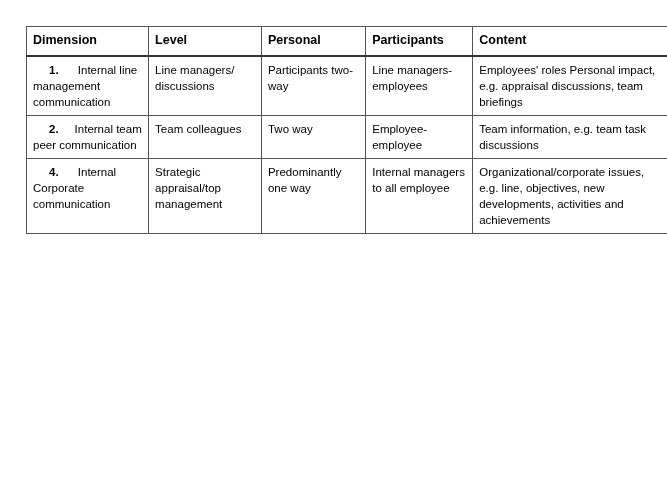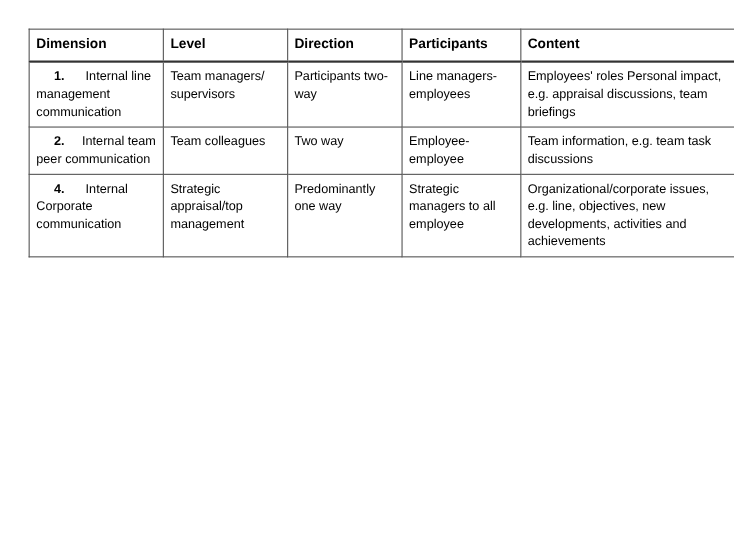--- a/index.html
+++ b/index.html
@@ -63,41 +63,41 @@
     }
   </style>
 </head>
 <body>
 
 <table>
   <thead>
     <tr>
       <th>Dimension</th>
       <th>Level</th>
-      <th>Direction</th>
+      <th>Personal</th>
       <th>Participants</th>
       <th>Content</th>
     </tr>
   </thead>
   <tbody id="table-body">
   <tr>
         <td><strong>1. </strong>Internal line management communication</td>
-        <td>Team managers/ supervisors</td>
+        <td>Line managers/ discussions</td>
         <td>Participants two-way</td>
         <td>Line managers-employees</td>
         <td>Employees' roles Personal impact, e.g. appraisal discussions, team briefings</td>
       </tr>
       <tr>
         <td><strong>2.</strong>Internal team peer communication</td>
         <td>Team colleagues</td>
         <td>Two way</td>
         <td>Employee-employee</td>
         <td>Team information, e.g. team task discussions</td>
       </tr>
       <tr>
         <td><strong>4. </strong>Internal Corporate communication</td>
         <td>Strategic appraisal/top management</td>
         <td>Predominantly one way</td>
-        <td>Strategic managers to all employee</td>
+        <td>Internal managers to all employee</td>
         <td>Organizational/corporate issues, e.g. line, objectives, new developments, activities and achievements</td>
       </tr>
     </tbody>
 </table>
 
 </body></html>

